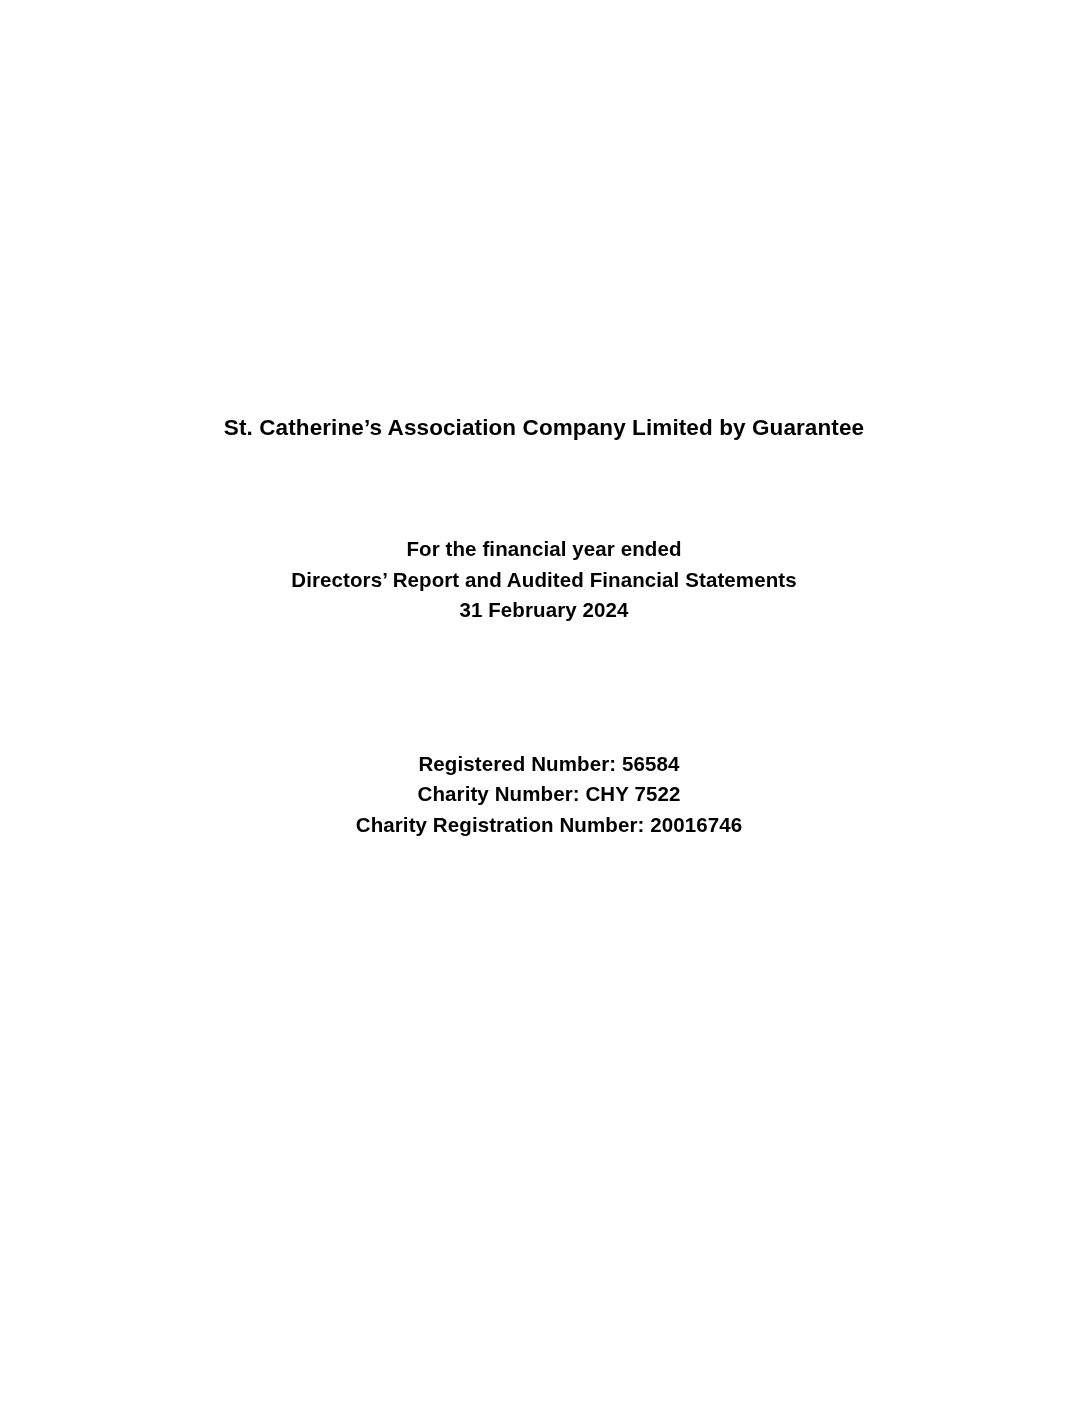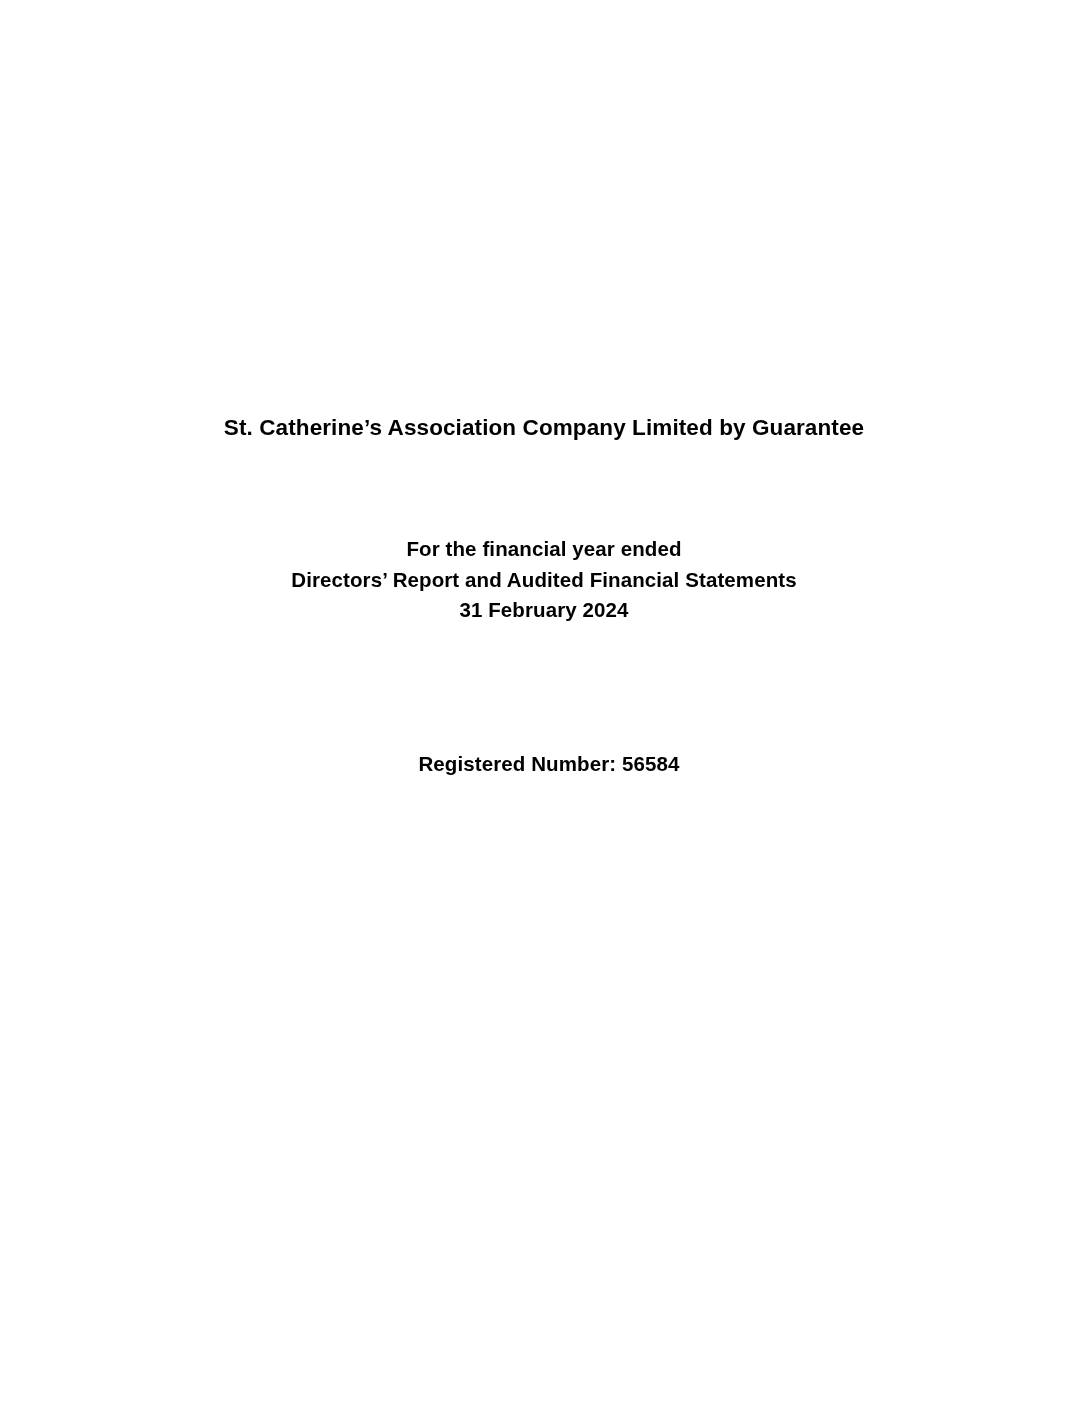--- a/index.html
+++ b/index.html
@@ -90,17 +90,19 @@
     </div>
 
     <div class="block block-report">
       <div class="line-report">For the financial year ended</div>
       <div class="line-report">Directors’ Report and Audited Financial Statements</div>
       <div class="line-report">31 February 2024</div>
     </div>
 
     <div class="block block-registration">
       <div class="line-registration">Registered Number: 56584</div>
+      <div class="line-registration">Charity Number: CHY 7522</div>
+      <div class="line-registration">Charity Registration Number: 20016746</div>
     </div>
 
   </div>
 
 </div>
 
 </body></html>

